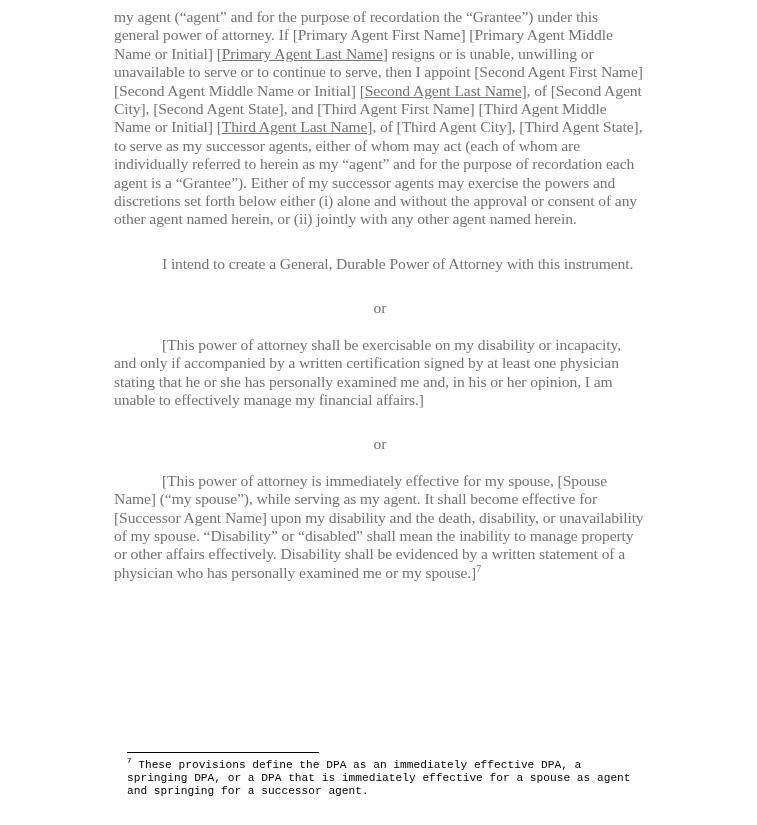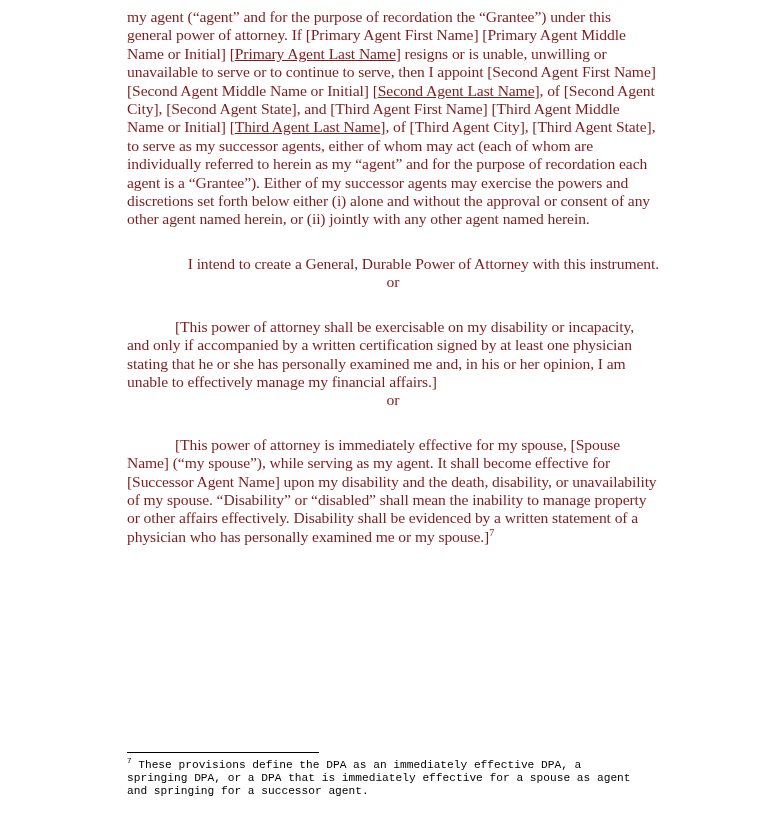--- a/index.html
+++ b/index.html
@@ -1,27 +1,27 @@
 <!DOCTYPE html>
 <html><head>
 <meta charset="utf-8">
 <style>
   html, body { margin: 0; padding: 0; background: #ffffff; }
   body { width: 757px; height: 825px; position: relative; overflow: hidden; }
   .page {
-    position: absolute; left: 127px; top: 8px; width: 532px;
+    position: absolute; left: 114px; top: 8px; width: 532px;
     font-family: "Liberation Serif", serif; font-size: 15.6px; line-height: 18.4px;
-    color: #7f1d1d; letter-spacing: -0.1px;
+    color: #737373; letter-spacing: -0.1px;
   }
   p { margin: 0; }
   .para1 { }
-  .para2 { margin-top: 26px; text-indent: 48px; text-align: right; }
+  .para2 { margin-top: 26px; text-indent: 48px; }
   .opt { margin-top: 26px; text-indent: 48px; }
-  .or { text-align: center; }
-  .or + .opt { margin-top: 26px; }
+  .or { margin-top: 26px; text-align: center; }
+  .or + .opt { margin-top: 18px; }
   .u { text-decoration: underline; }
   .fn-ref { font-size: 10px; vertical-align: super; line-height: 0; }
   .footnote-rule {
     position: absolute; left: 127px; top: 752px; width: 192px; height: 0;
     border-top: 1px solid #000;
   }
   .footnote {
     position: absolute; left: 127px; top: 759px; width: 520px;
     font-family: Liberation Mono, monospace; font-size: 11.2px; line-height: 13px; color: #000;
   }

